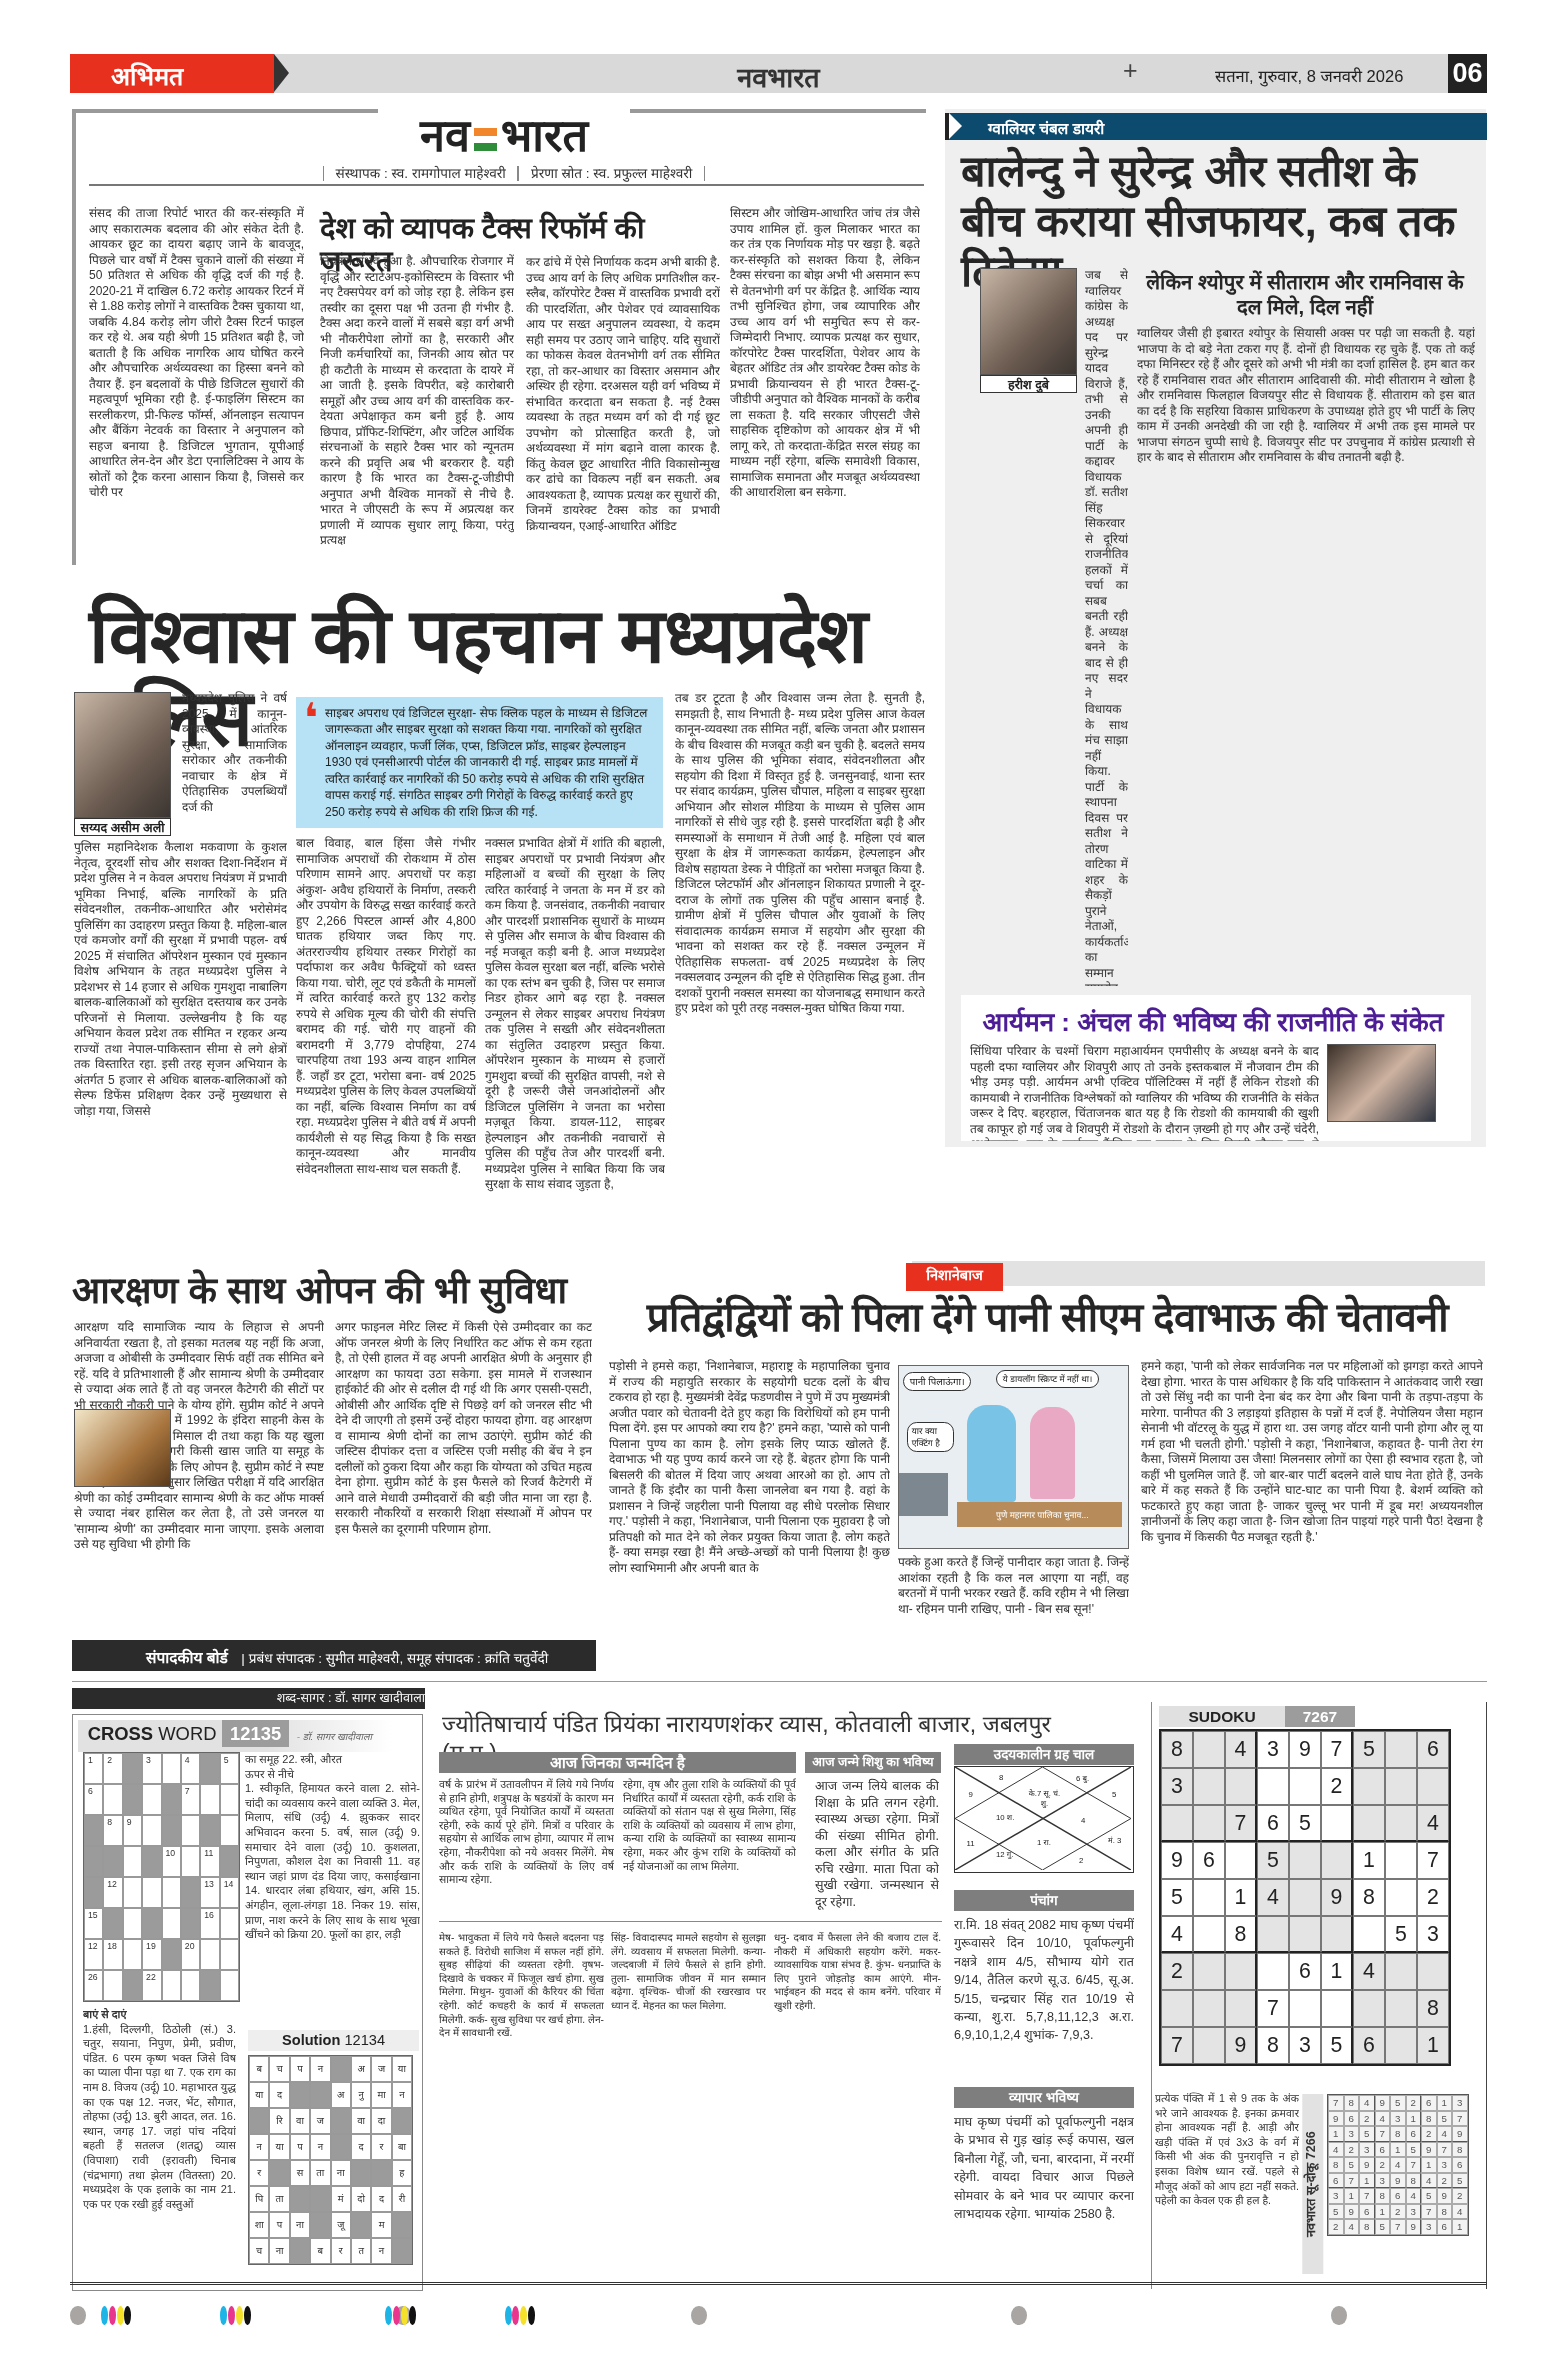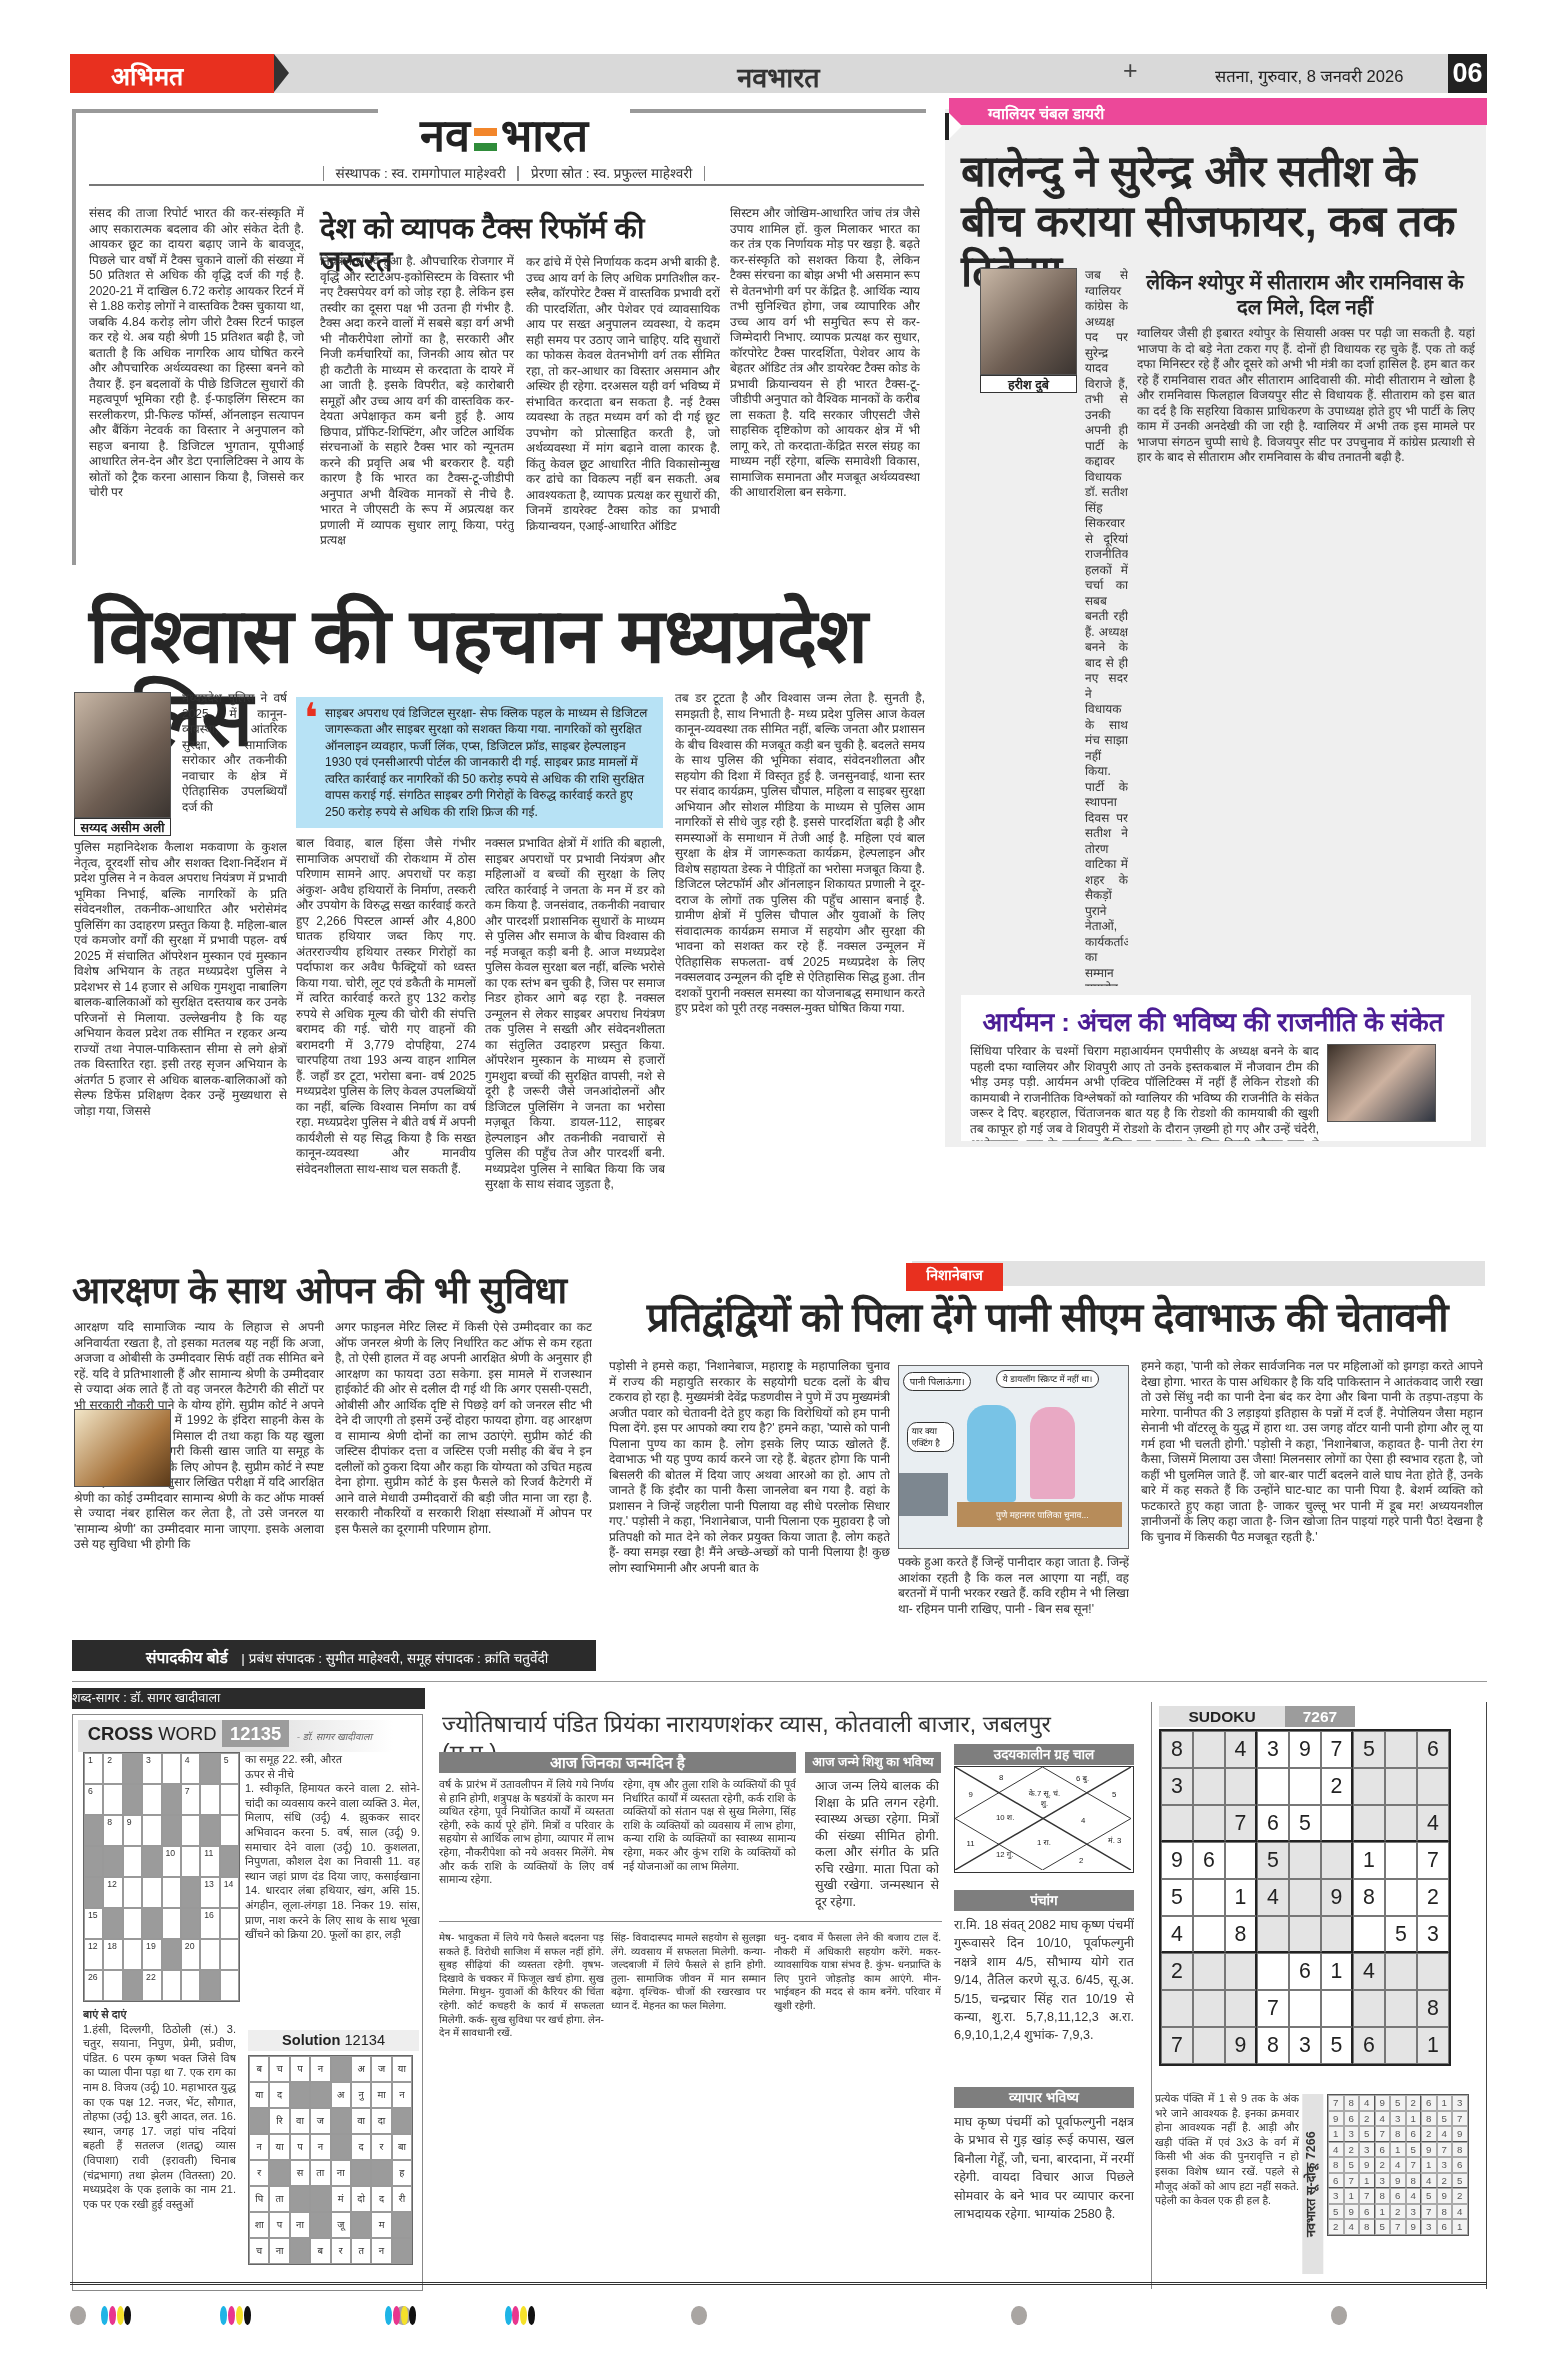--- a/index.html
+++ b/index.html
@@ -19,35 +19,35 @@
 .ed-credits span{padding:0 11.6px;border-left:1px solid #888;border-right:1px solid #888}
 .ed-rule{left:89px;top:184px;width:835px;height:1.9px;background:#777}
 .col-text{font-size:12px;line-height:15.5px;color:#333;text-align:justify;overflow:hidden}
 .ed-head{left:320px;top:212px;width:388px;font-size:29px;font-weight:bold;color:#222;line-height:33px}
 .big-head{left:89px;top:594px;width:835px;font-size:76px;font-weight:bold;color:#262626;letter-spacing:-1px;line-height:83px}
 .photo{background:linear-gradient(135deg,#c8b7a6,#6d5d52 60%,#3b3531);border:1px solid #555}
 .caption-bar{background:#fff;color:#222;font-size:12.6px;font-weight:bold;text-align:center;border:1px solid #333}
 .quote-box{left:296px;top:697px;width:367px;height:131px;background:#b7e2f5;padding:7.8px 9.7px 7.8px 29px;font-size:12px;line-height:16.5px;color:#222}
 .quote-mark{position:absolute;left:7.8px;top:3.9px;font-size:41px;color:#e8301f;font-weight:bold;line-height:35px}
 .right-panel{left:945px;top:109px;width:541px;height:1038px;background:#efefef}
-.rp-tag{left:949px;top:98px;width:538px;height:27px;background:#ec4899;color:#fff;font-size:15.5px;font-weight:bold;padding:3.9px 0 0 39px}
+.rp-tag{left:949px;top:113px;width:538px;height:27px;background:#0c4a6e;color:#fff;font-size:15.5px;font-weight:bold;padding:3.9px 0 0 39px}
 .rp-tag-arrow{left:945px;top:113px;width:0;height:0;border-top:13.6px solid transparent;border-bottom:13.6px solid transparent;border-left:13.6px solid #fff}
 .rp-tag-bar{left:945px;top:113px;width:3.9px;height:27px;background:#222}
 .rp-head{left:961px;top:146px;width:514px;font-size:43px;font-weight:bold;color:#262626;line-height:50px;}
 .rp-sub{left:1135px;top:270px;width:340px;font-size:20.4px;font-weight:bold;color:#262626;line-height:25px;text-align:center}
 .rp-sub2{left:951px;top:1003px;width:524px;font-size:26px;font-weight:bold;color:#4c1d95;text-align:center}
 .inner-white{left:961px;top:995px;width:510px;height:146px;background:#fff}
 .cartoon{left:898px;top:1365px;width:231px;height:184px;background:#e9eef2;border:1px solid #666;overflow:hidden}
 .nish-bar{left:912px;top:1261px;width:573px;height:25px;background:#e2e2e2}
 .nish-tag{left:906px;top:1263px;width:97px;height:28px;background:#e8301f;color:#fff;font-size:14.6px;font-weight:bold;text-align:center;line-height:25px}
 .nish-head{left:609px;top:1294px;width:877px;font-size:40px;font-weight:bold;color:#262626;line-height:47px;text-align:center;letter-spacing:-0.5px}
 .res-head{left:72px;top:1269px;width:534px;font-size:37px;font-weight:bold;color:#262626;line-height:43px}
 .board{left:72px;top:1640px;width:524px;height:31px;background:#2b2b2b;color:#fff;font-size:13.6px;padding:5.8px 0 0 74px}
 .board b{font-size:15.5px;margin-right:9.7px}
-.shabd{left:72px;top:1688px;width:353px;height:21.3px;background:#2b2b2b;color:#fff;font-size:12.6px;text-align:left;line-height:21.3px}
+.shabd{left:72px;top:1688px;width:353px;height:21.3px;background:#2b2b2b;color:#fff;font-size:12.6px;text-align:right;line-height:21.3px}
 .rule{height:1.9px;background:#444}
 .cw-box{left:72px;top:1714px;width:351px;height:577px;border:1px solid #888}
 .cw-title{left:78px;top:1720px;width:315px;height:32px;background:linear-gradient(90deg,#e2e2e2 60%,#fff);font-size:18.4px;line-height:27px;padding-left:9.7px}
 .cw-title b{font-weight:bold}
 .cw-num{display:inline-block;background:#9c9c9c;color:#fff;padding:0 7.8px;margin-left:5.8px;font-weight:bold}
 .cw-auth{font-size:9.7px;color:#666;margin-left:7.8px;font-style:italic}
 .grid{display:grid;border:1px solid #666}
 .grid div{border:1px solid #999;font-size:8.7px;color:#333;padding:1px 2.9px;background:#fff}
 .grid div.b{background:#9b9b9b}
 .sd-grid{display:grid;grid-template-columns:repeat(9,32px);grid-template-rows:repeat(9,37px);border:2.9px solid #222}

